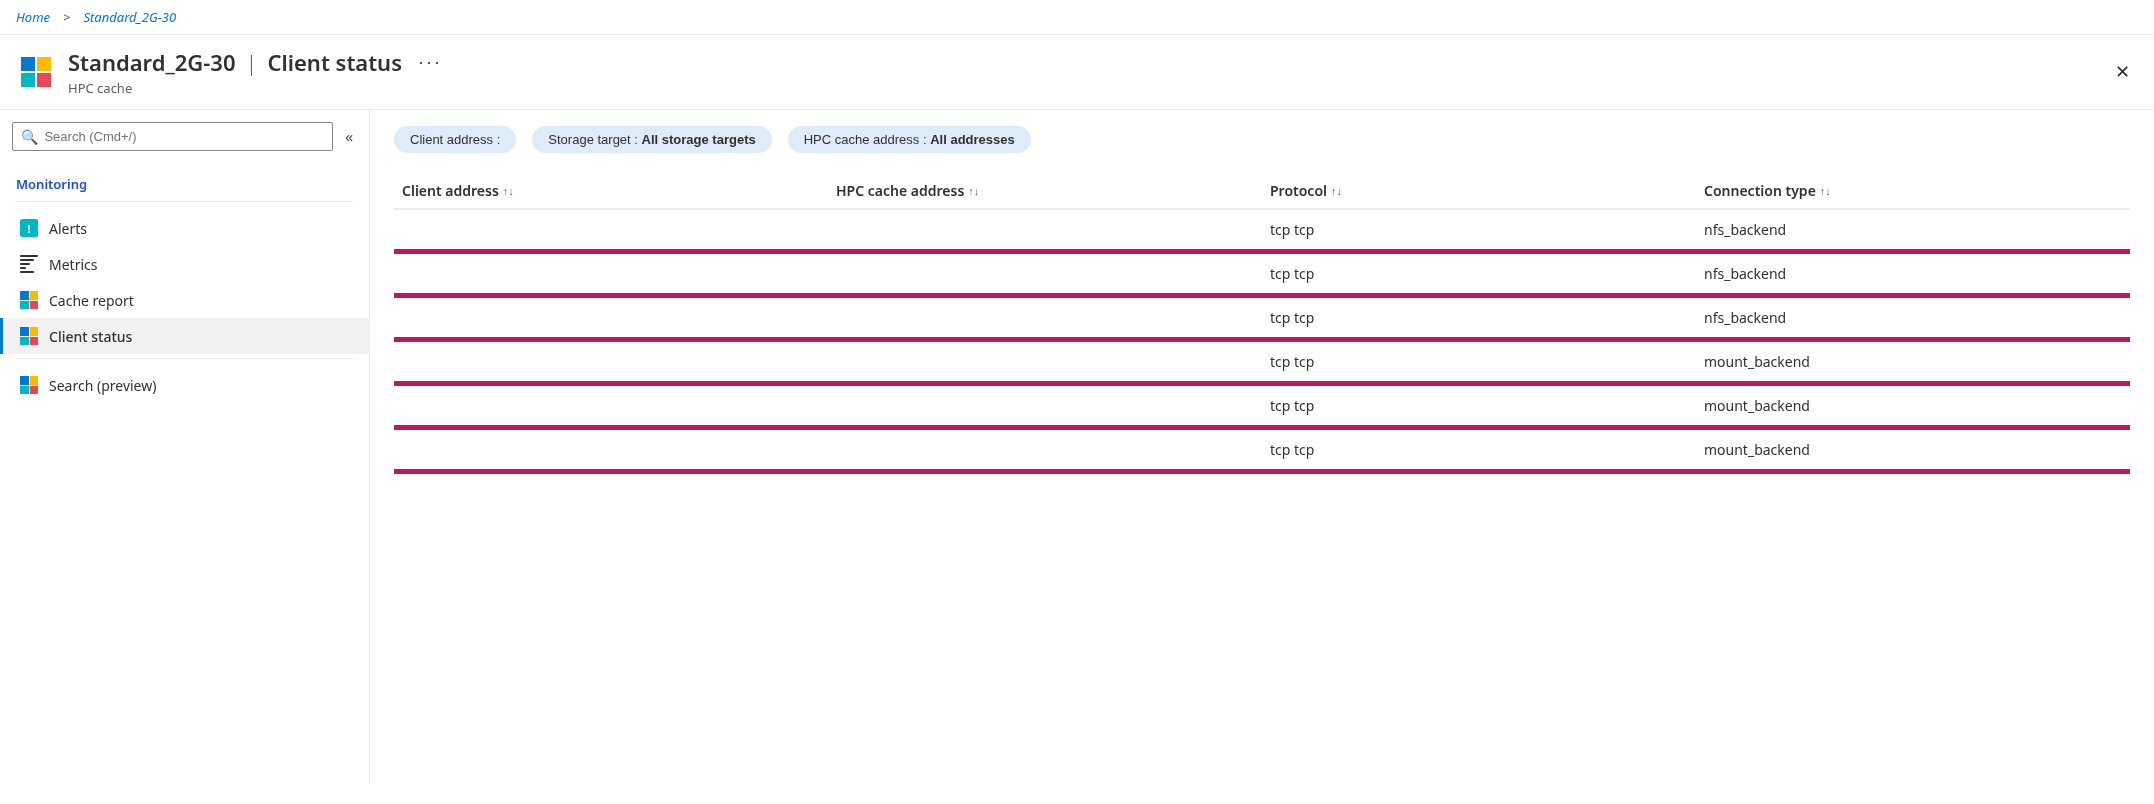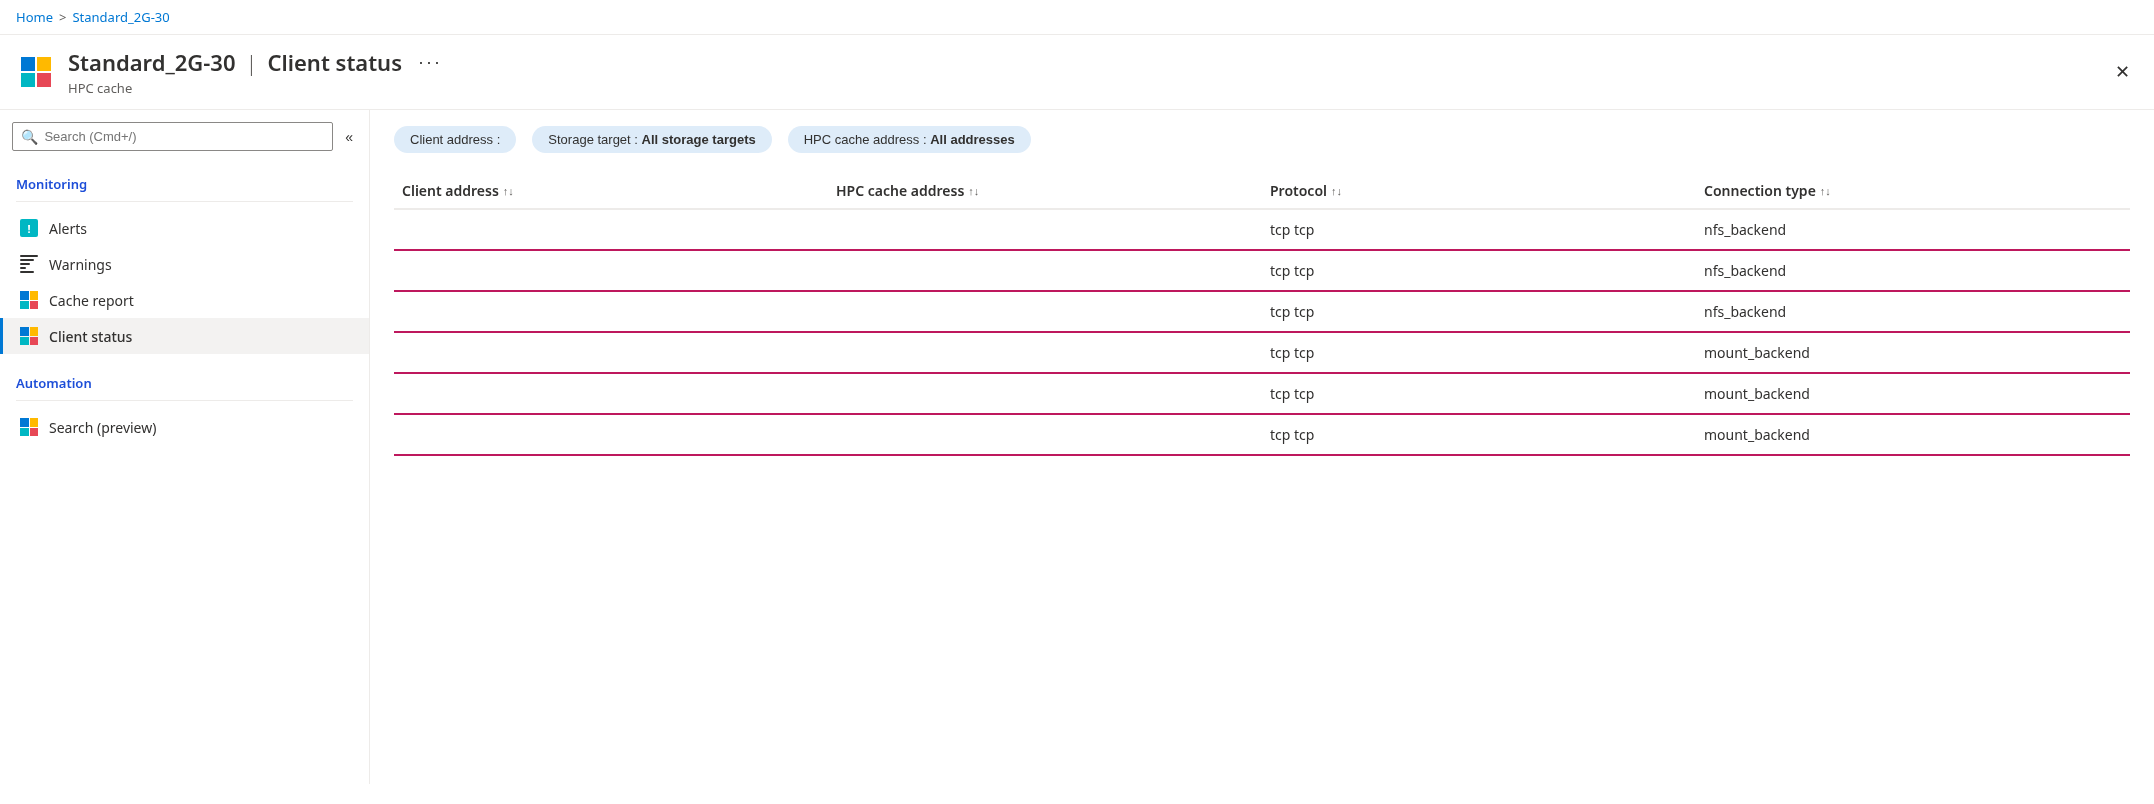--- a/index.html
+++ b/index.html
@@ -9,21 +9,22 @@
       display: flex;
       align-items: center;
       padding: 8px 16px;
       border-bottom: 1px solid #edebe9;
     }
     .breadcrumb {
       font-size: 13px;
       color: #0078d4;
       display: flex;
       align-items: center;
-      gap: 6px;
+      gap: 13px;
+      font-style: italic;
     }
     .breadcrumb span { cursor: pointer; }
     .breadcrumb .sep { color: #605e5c; }
     .header-icon {
       width: 40px;
       height: 40px;
       margin-right: 12px;
       flex-shrink: 0;
       display: flex;
       align-items: center;
@@ -178,21 +179,21 @@
       display: flex;
       align-items: center;
       gap: 4px;
       padding: 8px 8px;
     }
     .sort-icon { font-size: 11px; color: #605e5c; }
 
     .table-row {
       display: grid;
       grid-template-columns: 1fr 1fr 1fr 1fr;
-      border-bottom: 2px solid #be185d;
+      border-bottom: 5px solid #be185d;
     }
     .td {
       font-size: 14px;
       color: #323130;
       padding: 10px 8px;
     }
 
     
     .hpc-icon {
       display: grid;
@@ -347,21 +348,21 @@
     <div class="nav-item">
       <div class="nav-icon">
         <div class="warnings-icon">
           <div class="line" style="width:18px;"></div>
           <div class="line" style="width:14px;"></div>
           <div class="line" style="width:10px;"></div>
           <div class="line" style="width:6px;"></div>
           <div class="line" style="width:14px;"></div>
         </div>
       </div>
-      <span>Warnings</span>
+      <span>Metrics</span>
     </div>
 
     <div class="nav-item">
       <div class="nav-icon">
         <div class="cache-report-icon">
           <div class="c1"></div>
             <div class="c2"></div>
           <div class="c3"></div>
             <div class="c4"></div>
         </div>
@@ -374,21 +375,20 @@
         <div class="hpc-icon-small">
           <div class="c1"></div>
             <div class="c2"></div>
           <div class="c3"></div>
             <div class="c4"></div>
         </div>
       </div>
       <span>Client status</span>
     </div>
 
-    <div class="section-label" style="margin-top:12px;">Automation</div>
     <hr class="section-divider">
 
     <div class="nav-item">
       <div class="nav-icon">
         <div class="tasks-icon">
           <div class="c1"></div>
             <div class="c2"></div>
           <div class="c3"></div>
             <div class="c4"></div>
         </div>

